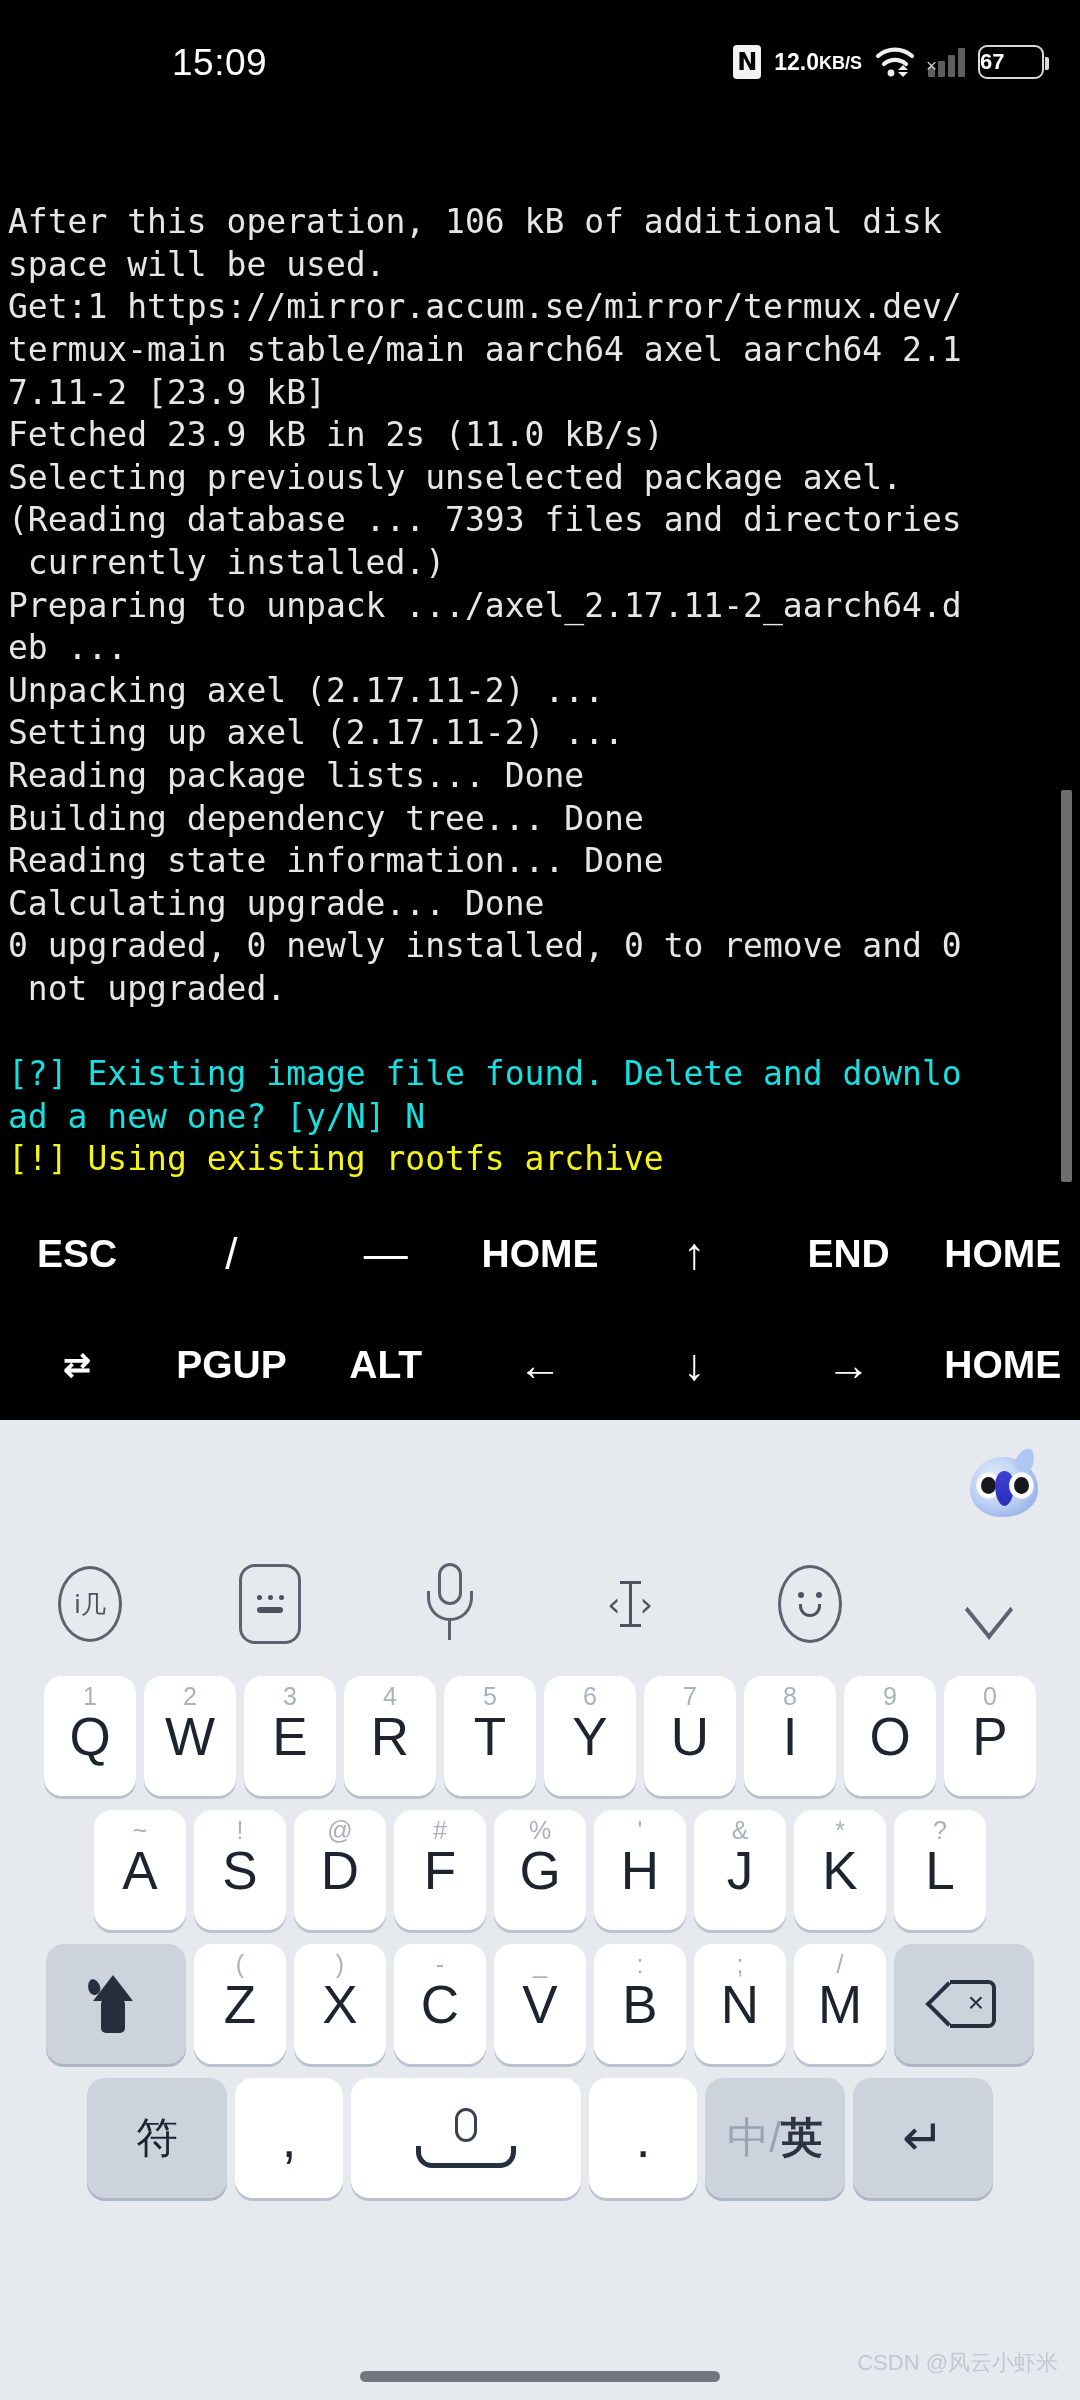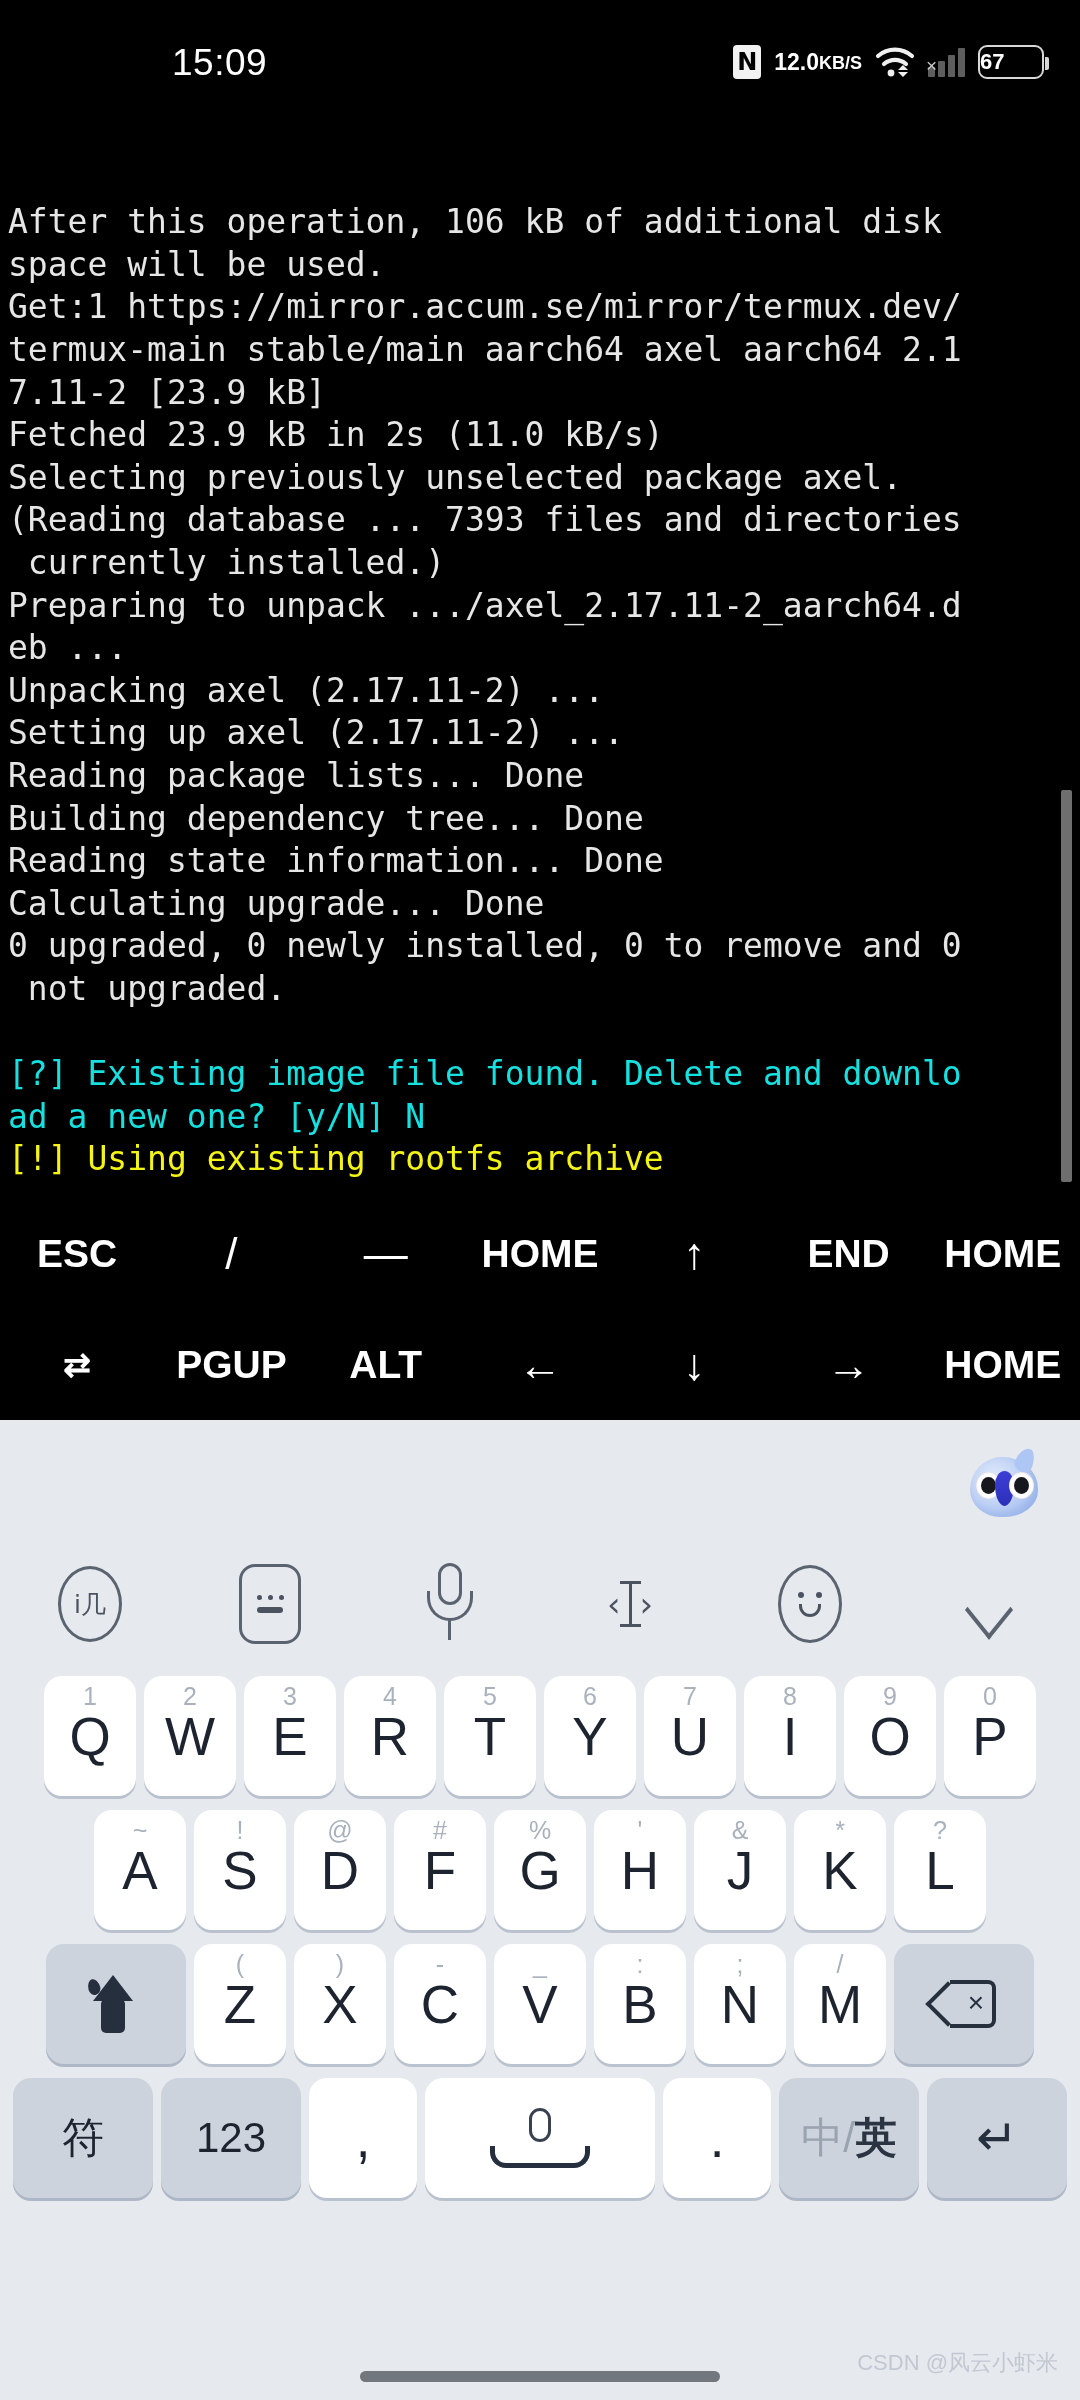--- a/index.html
+++ b/index.html
@@ -510,21 +510,20 @@
           <div class="key fn wide">
             <span class="bksp-glyph">
               <span class="tip"></span>
               <span class="body"></span>
               <span class="x">×</span>
             </span>
           </div>
         </div>
       <div class="krow row4">
         <div class="key fn k-sym cjk">符</div>
-        <div class="key fn k-123 num">123</div>
         <div class="key k-comma">,</div>
         <div class="key k-space">
           <span class="space-glyph">
             <span class="mic"></span>
               <span class="bar"></span>
           </span>
         </div>
         <div class="key k-period">.</div>
         <div class="key fn k-lang cjk">
           <span class="cn">中</span>

